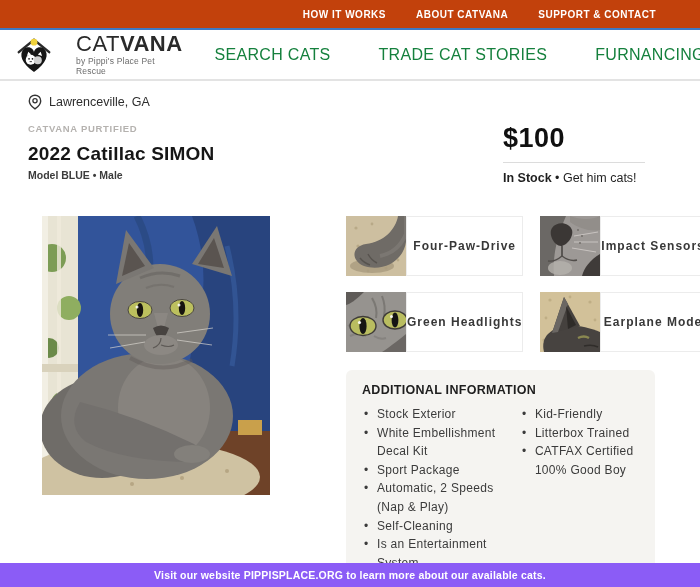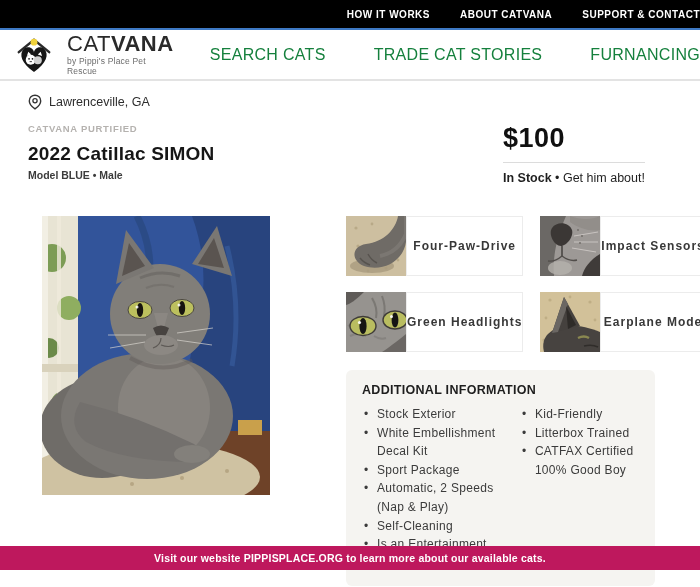--- a/index.html
+++ b/index.html
@@ -5,35 +5,35 @@
   * { box-sizing: border-box; }
   html,body { margin:0; padding:0; }
   body {
     width:700px; height:587px; position:relative; overflow:hidden;
     background:#ffffff; font-family:"Liberation Sans", sans-serif;
     -webkit-font-smoothing:antialiased;
   }
 
   
   .topbar {
-    height:30px; background:#000000; border-bottom:2px solid #3e79c4;
+    height:30px; background:#c2410c; border-bottom:2px solid #3e79c4;
     display:flex; align-items:center; justify-content:flex-end;
-    gap:30px; 
+    gap:30px; padding-right:44px;
   }
   .topbar .toplink {
     color:#ffffff; font-size:10px; font-weight:bold; letter-spacing:.5px;
     cursor:pointer; white-space:nowrap;
   }
 
   
   .header {
     height:51px; background:#ffffff; display:flex; align-items:center;
     padding-left:15px; border-bottom:2px solid #e3e3e3;
   }
-  .logo { display:flex; align-items:center; gap:14px; cursor:pointer; }
+  .logo { display:flex; align-items:center; gap:23px; cursor:pointer; }
   .logo-mark { width:38px; height:38px; flex:none; }
   .brand-line { font-size:22px; color:#2a2a2a; letter-spacing:.5px; line-height:1; }
   .brand-line .bold { font-weight:bold; }
   .tagline { font-size:8.5px; color:#6b6b6b; margin-top:1px; letter-spacing:.2px; }
   .nav { display:flex; gap:48px; margin-left:32px; }
   .nav .navlink {
     font-size:16px; font-weight:normal; color:#15803d; letter-spacing:.3px;
     cursor:pointer; white-space:nowrap;
   }
 
@@ -78,22 +78,22 @@
   ul.info-col.left { width:57%; }
   ul.info-col.right { flex:1; }
   ul.info-col li {
     position:relative; padding-left:15px; font-size:12px; color:#3b3b3b;
     line-height:1.55; letter-spacing:.3px; white-space:pre-line;
   }
   ul.info-col li::before { content:"•"; position:absolute; left:2px; top:0; }
 
   
   .footer {
-    position:absolute; left:0; bottom:17px; width:700px; height:24px;
-    background:#be185d; display:flex; align-items:center; justify-content:center;
+    position:absolute; left:0; bottom:0; width:700px; height:24px;
+    background:#8b5cf6; display:flex; align-items:center; justify-content:center;
   }
   .footer-text { color:#ffffff; font-size:10.5px; font-weight:bold; letter-spacing:.2px; }
   .footer-text .site { cursor:pointer; }
 </style>
 </head>
 <body>
 
 <div class="topbar">
   <span class="toplink">HOW IT WORKS</span>
   <span class="toplink">ABOUT CATVANA</span>
@@ -138,21 +138,21 @@
 
   <div class="headline-row">
     <div>
       <div class="badge">CATVANA PURTIFIED</div>
       <div class="title">2022 Catillac SIMON</div>
       <div class="subtitle">Model BLUE • Male</div>
     </div>
     <div class="price-block">
       <div class="price">$100</div>
       <hr class="price-divider">
-      <div class="stock-line"><b>In Stock</b><span> • Get him about!</span></div>
+      <div class="stock-line"><b>In Stock</b><span> • Get him cats!</span></div>
     </div>
   </div>
 
   <div class="content">
 
     <svg class="photo-main" viewBox="0 0 228 279" preserveAspectRatio="none">
       <rect width="228" height="279" fill="#32549a"></rect>
       <path d="M150 0 Q172 60 152 125 Q132 195 175 279 L228 279 L228 0 Z" fill="#28447e"></path>
       <path d="M95 0 Q118 45 100 95 Q92 125 104 150" stroke="#24406f" stroke-width="7" fill="none" opacity=".45"></path>
       <path d="M185 30 Q200 90 190 150" stroke="#3c64a8" stroke-width="5" fill="none" opacity=".5"></path>

